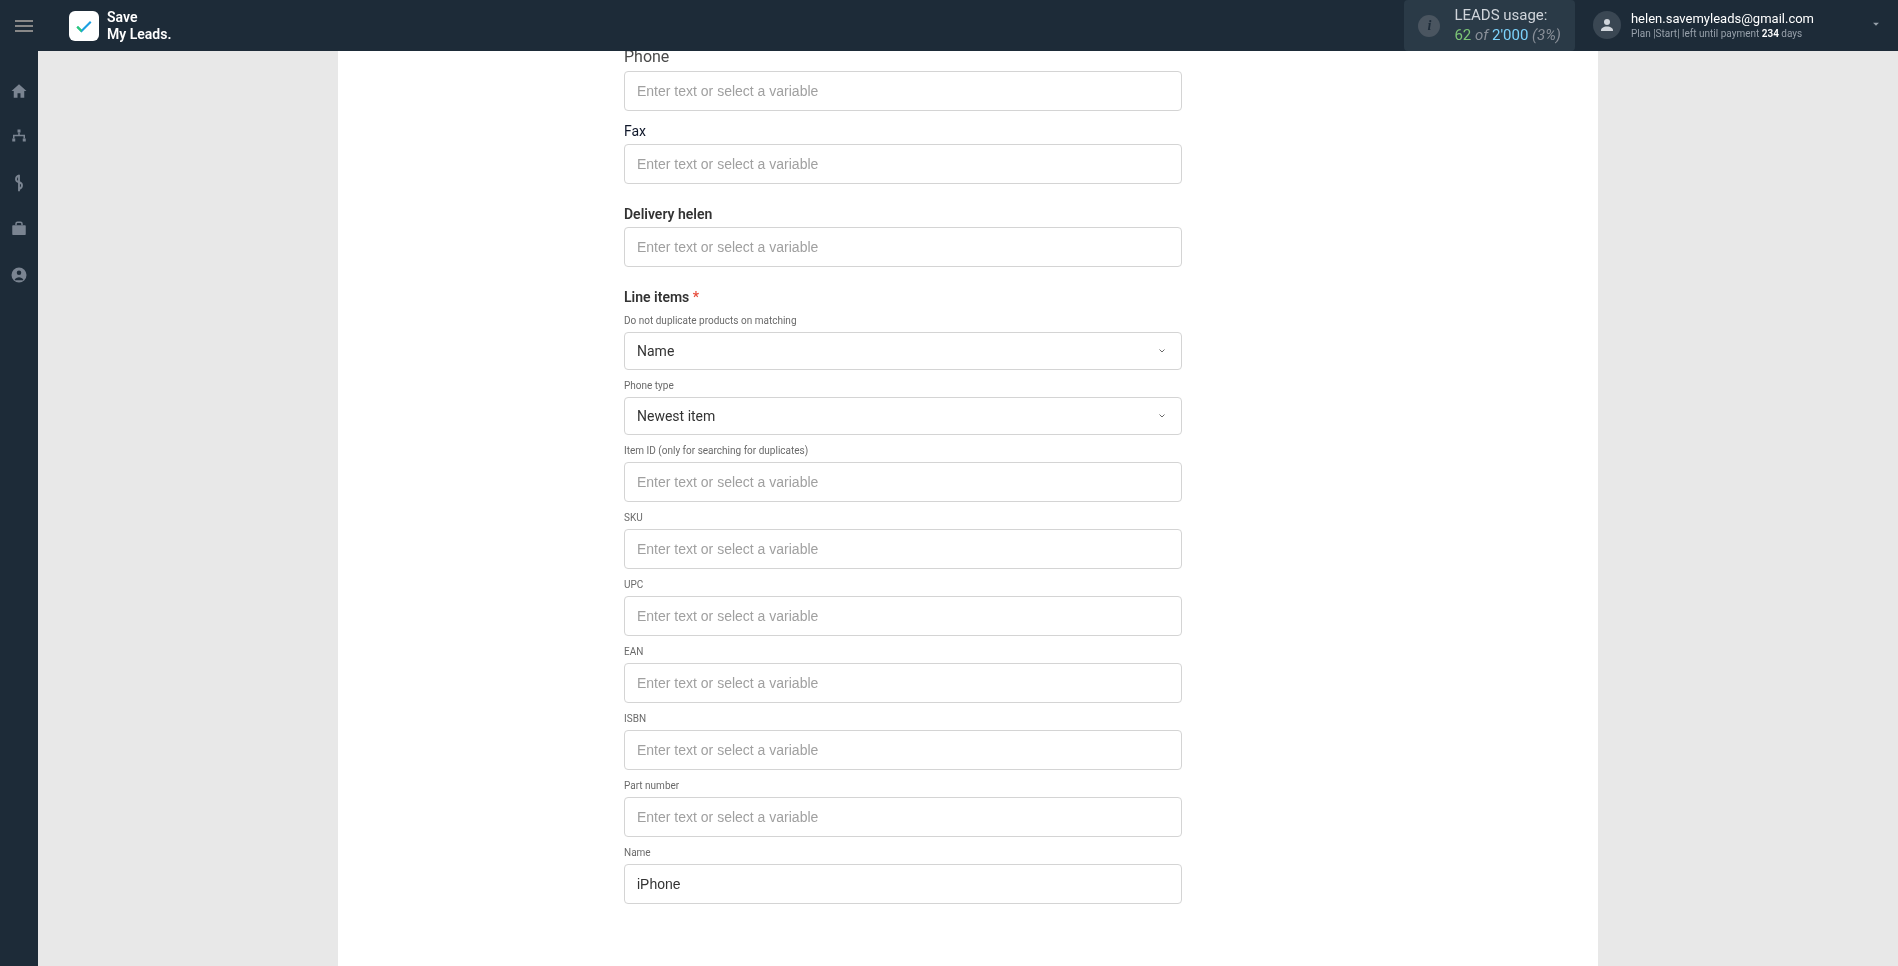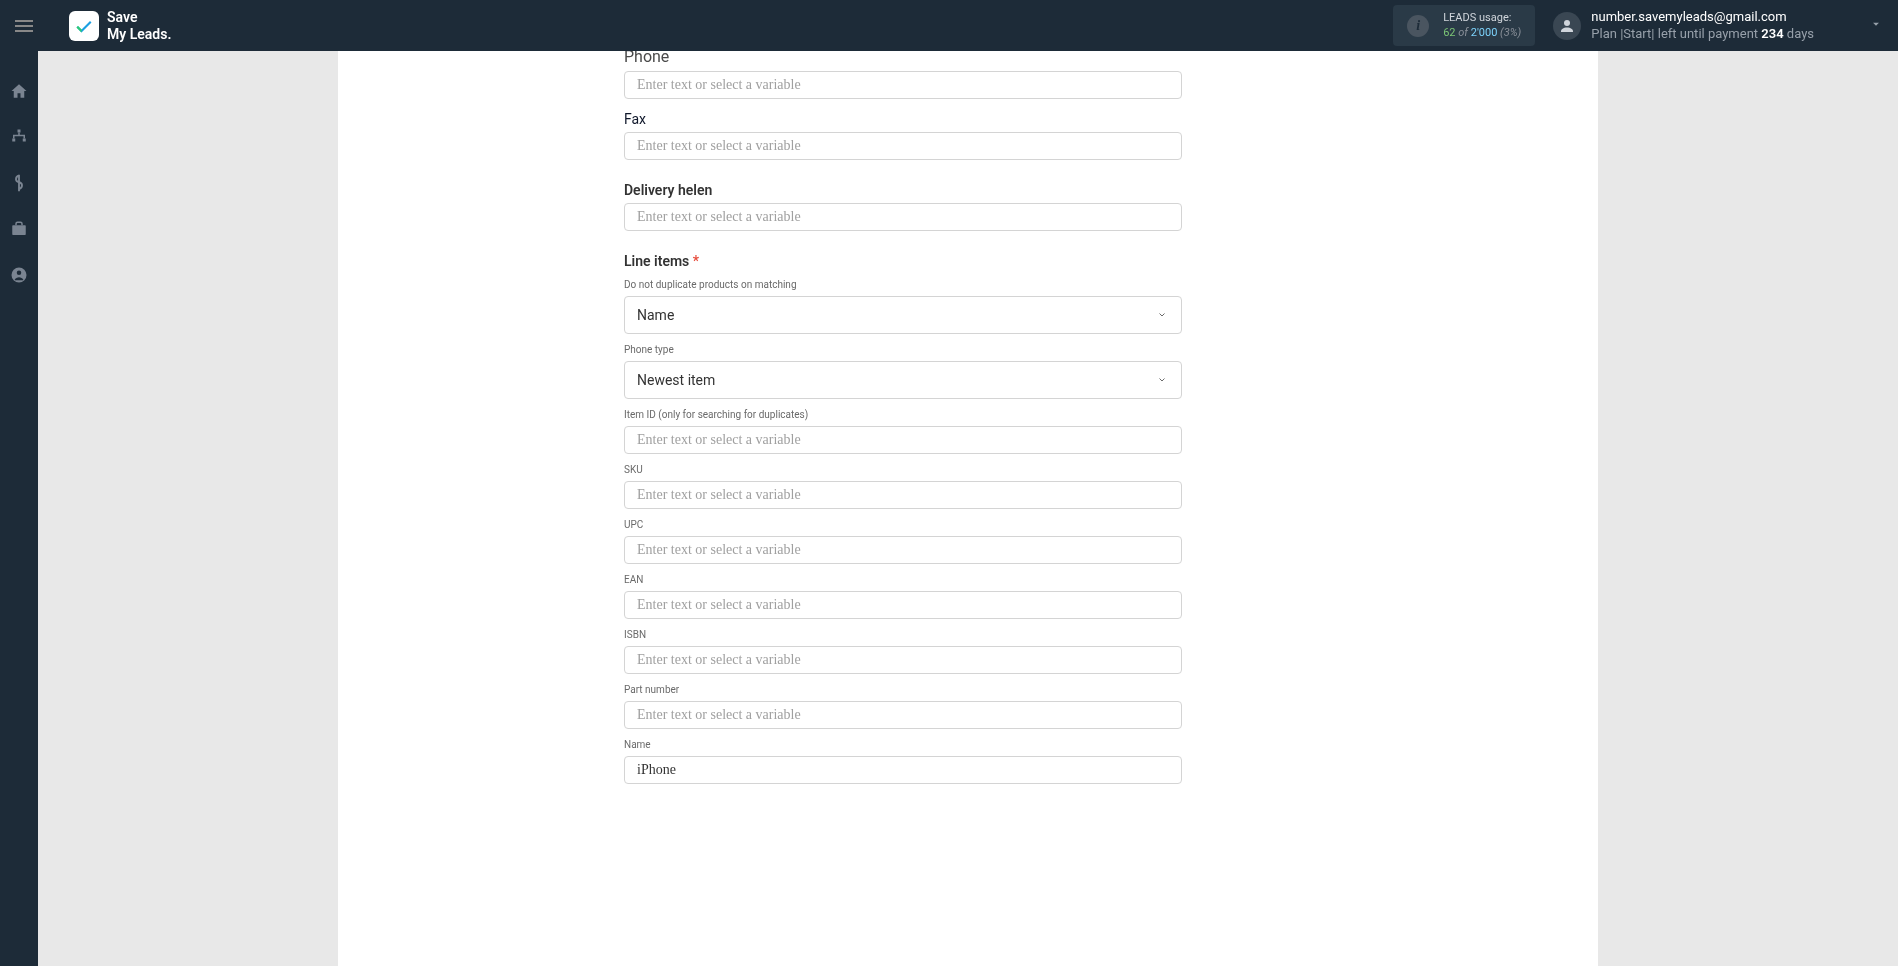--- a/index.html
+++ b/index.html
@@ -72,21 +72,21 @@
       background: #4a5560;
       color: #1d2b38;
       display: flex;
       align-items: center;
       justify-content: center;
       font-weight: bold;
       font-style: italic;
       font-family: serif;
       font-size: 14px;
     }
-    .usage-text { font-size: 11px; line-height: 1.3; }
+    .usage-text { font-size: 15px; line-height: 1.3; }
     .usage-label { color: #d0d5db; }
     .usage-count .u62 { color: #7cc576; }
     .usage-count .uof { color: #8a9099; font-style: italic; }
     .usage-count .u2000 { color: #7dd3fc; }
     .usage-count .upct { color: #8a9099; font-style: italic; }
     .account-box {
       display: flex;
       align-items: center;
       gap: 10px;
     }
@@ -95,21 +95,21 @@
       height: 28px;
       border-radius: 50%;
       background: #3a4753;
       display: flex;
       align-items: center;
       justify-content: center;
     }
     .avatar svg { width: 18px; height: 18px; fill: #d0d5db; }
     .account-text { font-size: 13px; line-height: 1.3; }
     .account-email { color: #fff; }
-    .account-plan { color: #97a0aa; font-size: 13px; }
+    .account-plan { color: #97a0aa; font-size: 10px; }
     .account-plan .bold { color: #fff; font-weight: 600; }
     .header-caret {
       margin-left: 55px;
       color: #97a0aa;
       cursor: pointer;
     }
     .sidebar {
       position: fixed;
       top: 51px;
       left: 0;
@@ -163,29 +163,28 @@
     .field-label .asterisk { color: #e74c3c; font-size: 14px; }
     .sub-label {
       font-size: 10px;
       color: #6a6a6a;
       margin-bottom: 6px;
       margin-top: 10px;
       display: block;
     }
     .text-input {
       width: 100%;
-      height: 28px;
+      height: 40px;
       border: 1px solid #d4d4d4;
       border-radius: 4px;
       padding: 0 12px;
       font-size: 14px;
       color: #333;
       background: #fff;
       outline: none;
-      font-family: Liberation Serif, serif;
     }
     .text-input::placeholder { color: #a0a0a0; }
     .select-wrap {
       position: relative;
       width: 100%;
     }
     .select-input {
       width: 100%;
       height: 38px;
       border: 1px solid #d4d4d4;
@@ -249,21 +248,21 @@
     </div>
   </div>
   <div class="account-box">
     <div class="avatar">
       <svg viewBox="0 0 24 24">
           <circle cx="12" cy="8" r="4"></circle>
           <path d="M12 14c-5 0-8 2.5-8 5v1h16v-1c0-2.5-3-5-8-5z"></path>
         </svg>
     </div>
     <div class="account-text">
-      <div class="account-email">number.savemyleads@gmail.com</div>
+      <div class="account-email">helen.savemyleads@gmail.com</div>
       <div class="account-plan">
         <span>Plan |Start| left until payment </span><span class="bold">234</span><span> days</span>
       </div>
     </div>
   </div>
   <div class="header-caret">
     <svg width="14" height="14" viewBox="0 0 24 24">
         <path d="M7 10l5 5 5-5z" fill="#97a0aa"></path>
       </svg>
   </div>

